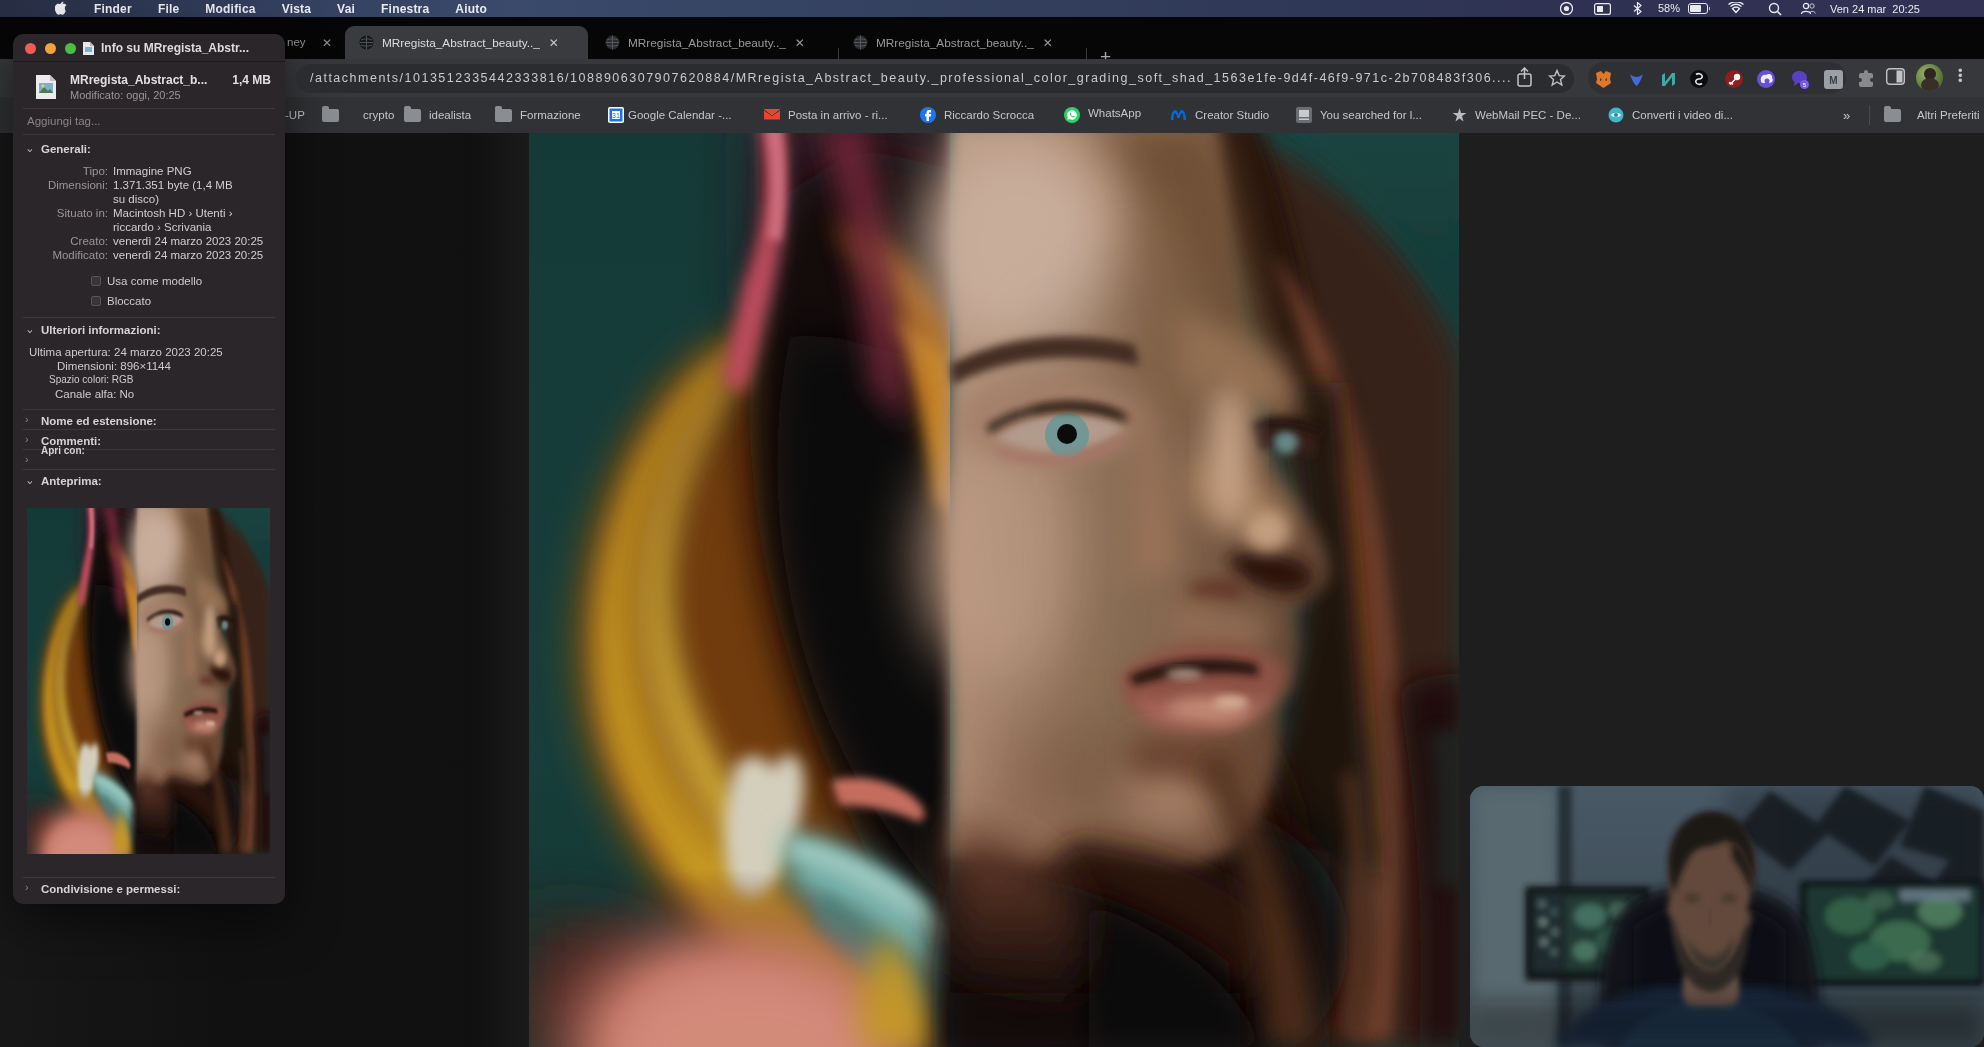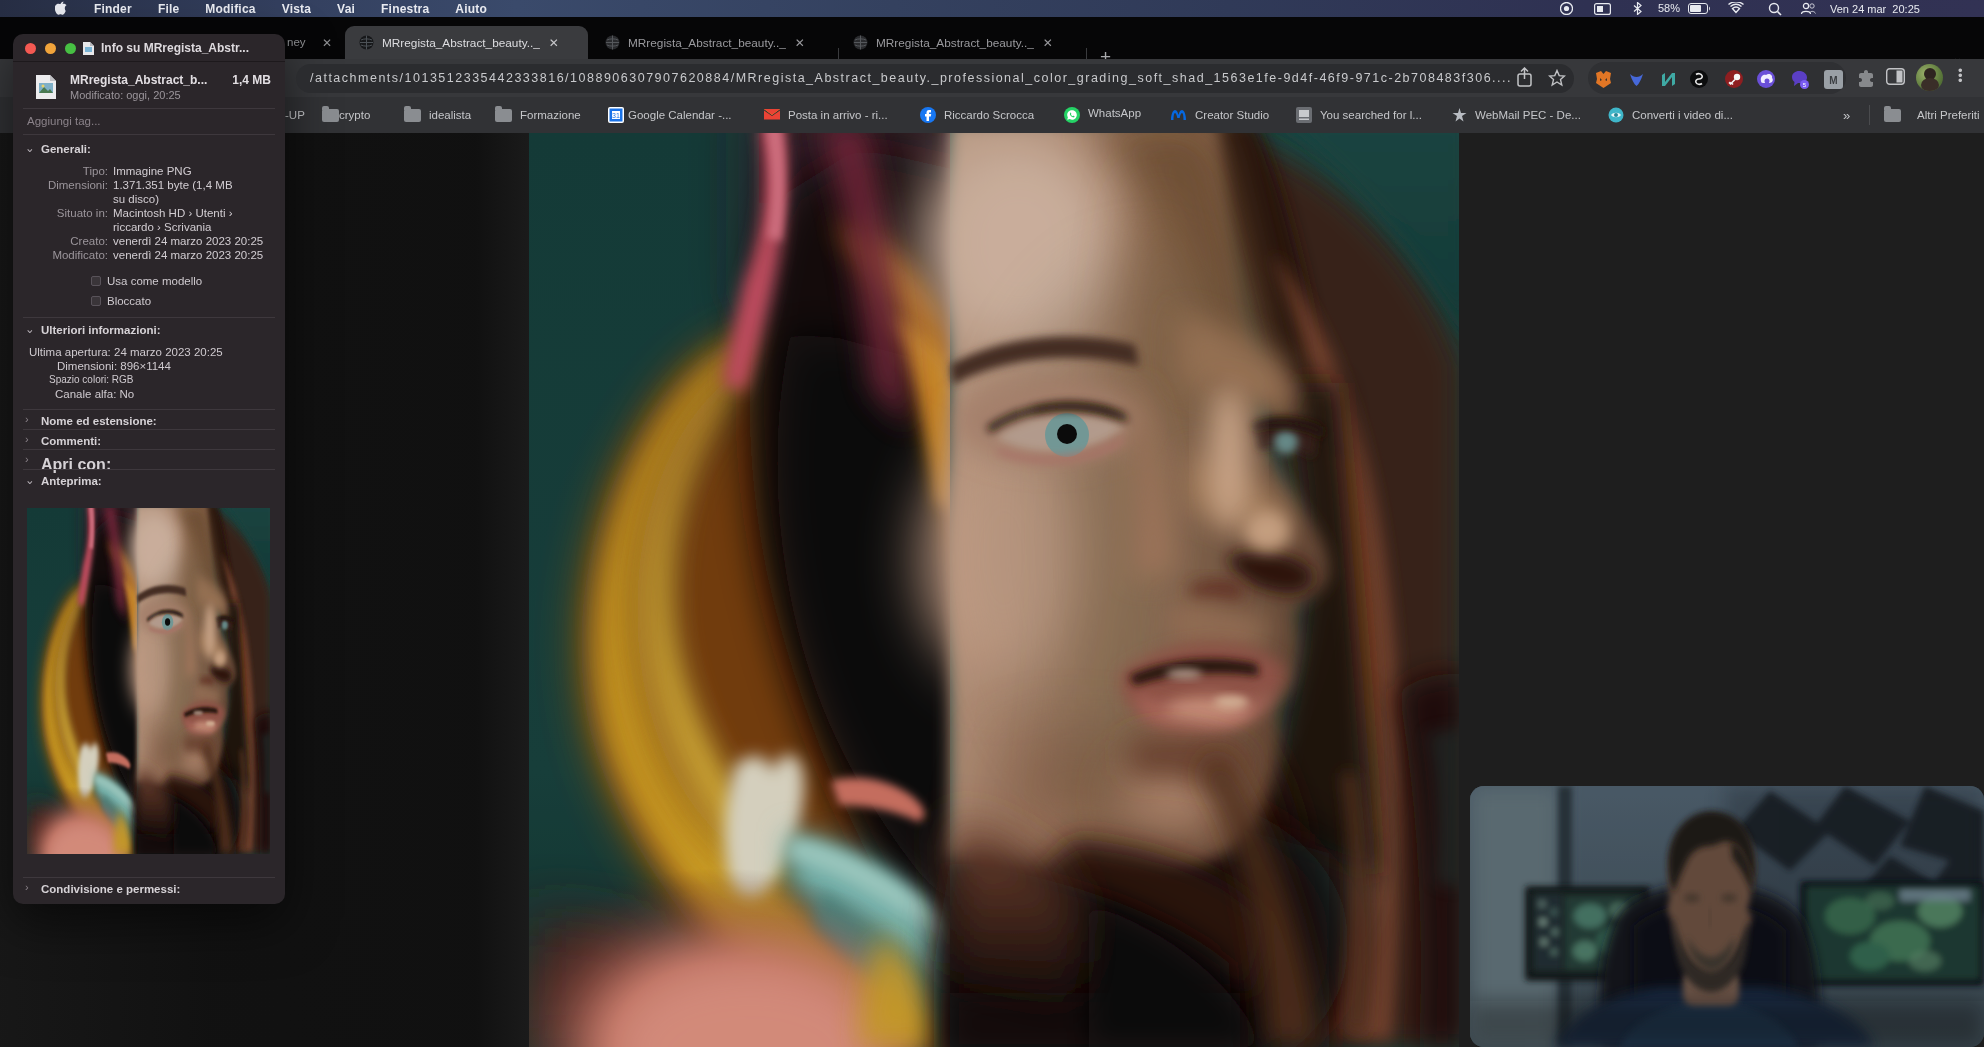--- a/index.html
+++ b/index.html
@@ -215,21 +215,21 @@
     <div style="position:absolute;left:1916px;top:64px;width:27px;height:27px;border-radius:50%;background:radial-gradient(circle at 35% 35%,#9ab06a,#5d7a3c 60%,#3e5a28);overflow:hidden;">
       <div style="position:absolute;left:8px;top:4px;width:12px;height:12px;border-radius:50%;background:#2e2420;"></div>
       <div style="position:absolute;left:5px;top:14px;width:18px;height:14px;border-radius:50%;background:#3a2e28;"></div>
     </div>
 
     <div style="position:absolute;left:1958px;top:68px;color:#c2c3c6;font-size:13px;line-height:5px;width:4px;">•<br>•<br>•</div>
   </div>
   <div class="urlpill">/attachments/1013512335442333816/1088906307907620884/MRregista_Abstract_beauty._professional_color_grading_soft_shad_1563e1fe-9d4f-46f9-971c-2b708483f306....</div>
   <div class="bookmarks">
     <span style="position:absolute;left:285px;">-UP</span>
-    <div style="position:absolute;left:322px;display:flex;align-items:center;gap:0;">
+    <div style="position:absolute;left:322px;display:flex;align-items:center;gap:24px;">
         <span class="bmfolder"></span>
         <span>crypto</span>
       </div>
     <div style="position:absolute;left:404px;display:flex;align-items:center;gap:8px;">
         <span class="bmfolder"></span>
         <span>idealista</span>
       </div>
     <div style="position:absolute;left:495px;display:flex;align-items:center;gap:8px;">
         <span class="bmfolder"></span>
         <span>Formazione</span>
@@ -630,21 +630,21 @@
     <div style="position:absolute;left:36px;top:340px;font-size:10px;color:#cfcacf;">Spazio colori: RGB</div>
     <div style="position:absolute;left:42px;top:354px;font-size:11.5px;color:#cfcacf;">Canale alfa: No</div>
     <div class="sep" style="top:375px;"></div>
     <div style="position:absolute;left:12px;top:379px;font-size:11px;color:#8a8289;">›</div>
     <div style="position:absolute;left:28px;top:381px;font-size:11.5px;font-weight:bold;color:#d6d2d6;">Nome ed estensione:</div>
     <div class="sep" style="top:395px;"></div>
     <div style="position:absolute;left:12px;top:399px;font-size:11px;color:#8a8289;">›</div>
     <div style="position:absolute;left:28px;top:401px;font-size:11.5px;font-weight:bold;color:#d6d2d6;">Commenti:</div>
     <div class="sep" style="top:415px;"></div>
     <div style="position:absolute;left:12px;top:419px;font-size:11px;color:#8a8289;">›</div>
-    <div style="position:absolute;left:28px;top:422px;font-size:16px;font-weight:bold;color:#d6d2d6;text-align:right;">Apri con:</div>
+    <div style="position:absolute;left:28px;top:411px;font-size:10px;font-weight:bold;color:#d6d2d6;text-align:right;">Apri con:</div>
     <div class="sep" style="top:435px;"></div>
     <div style="position:absolute;left:12px;top:439px;font-size:11.5px;color:#b8b2b8;">⌄</div>
     <div style="position:absolute;left:28px;top:441px;font-size:11.5px;font-weight:bold;color:#d6d2d6;">Anteprima:</div>
 
     <div style="position:absolute;left:14px;top:474px;width:243px;height:346px;overflow:hidden;background:#111;">
       <div style="width:930px;height:914px;transform:scale(0.2613,0.3786);transform-origin:0 0;"><svg width="930" height="914" viewBox="0 0 930 914">
 <defs>
   <filter id="pb4" x="-50%" y="-50%" width="200%" height="200%">
                 <feGaussianBlur stdDeviation="4"></feGaussianBlur>
               </filter>

